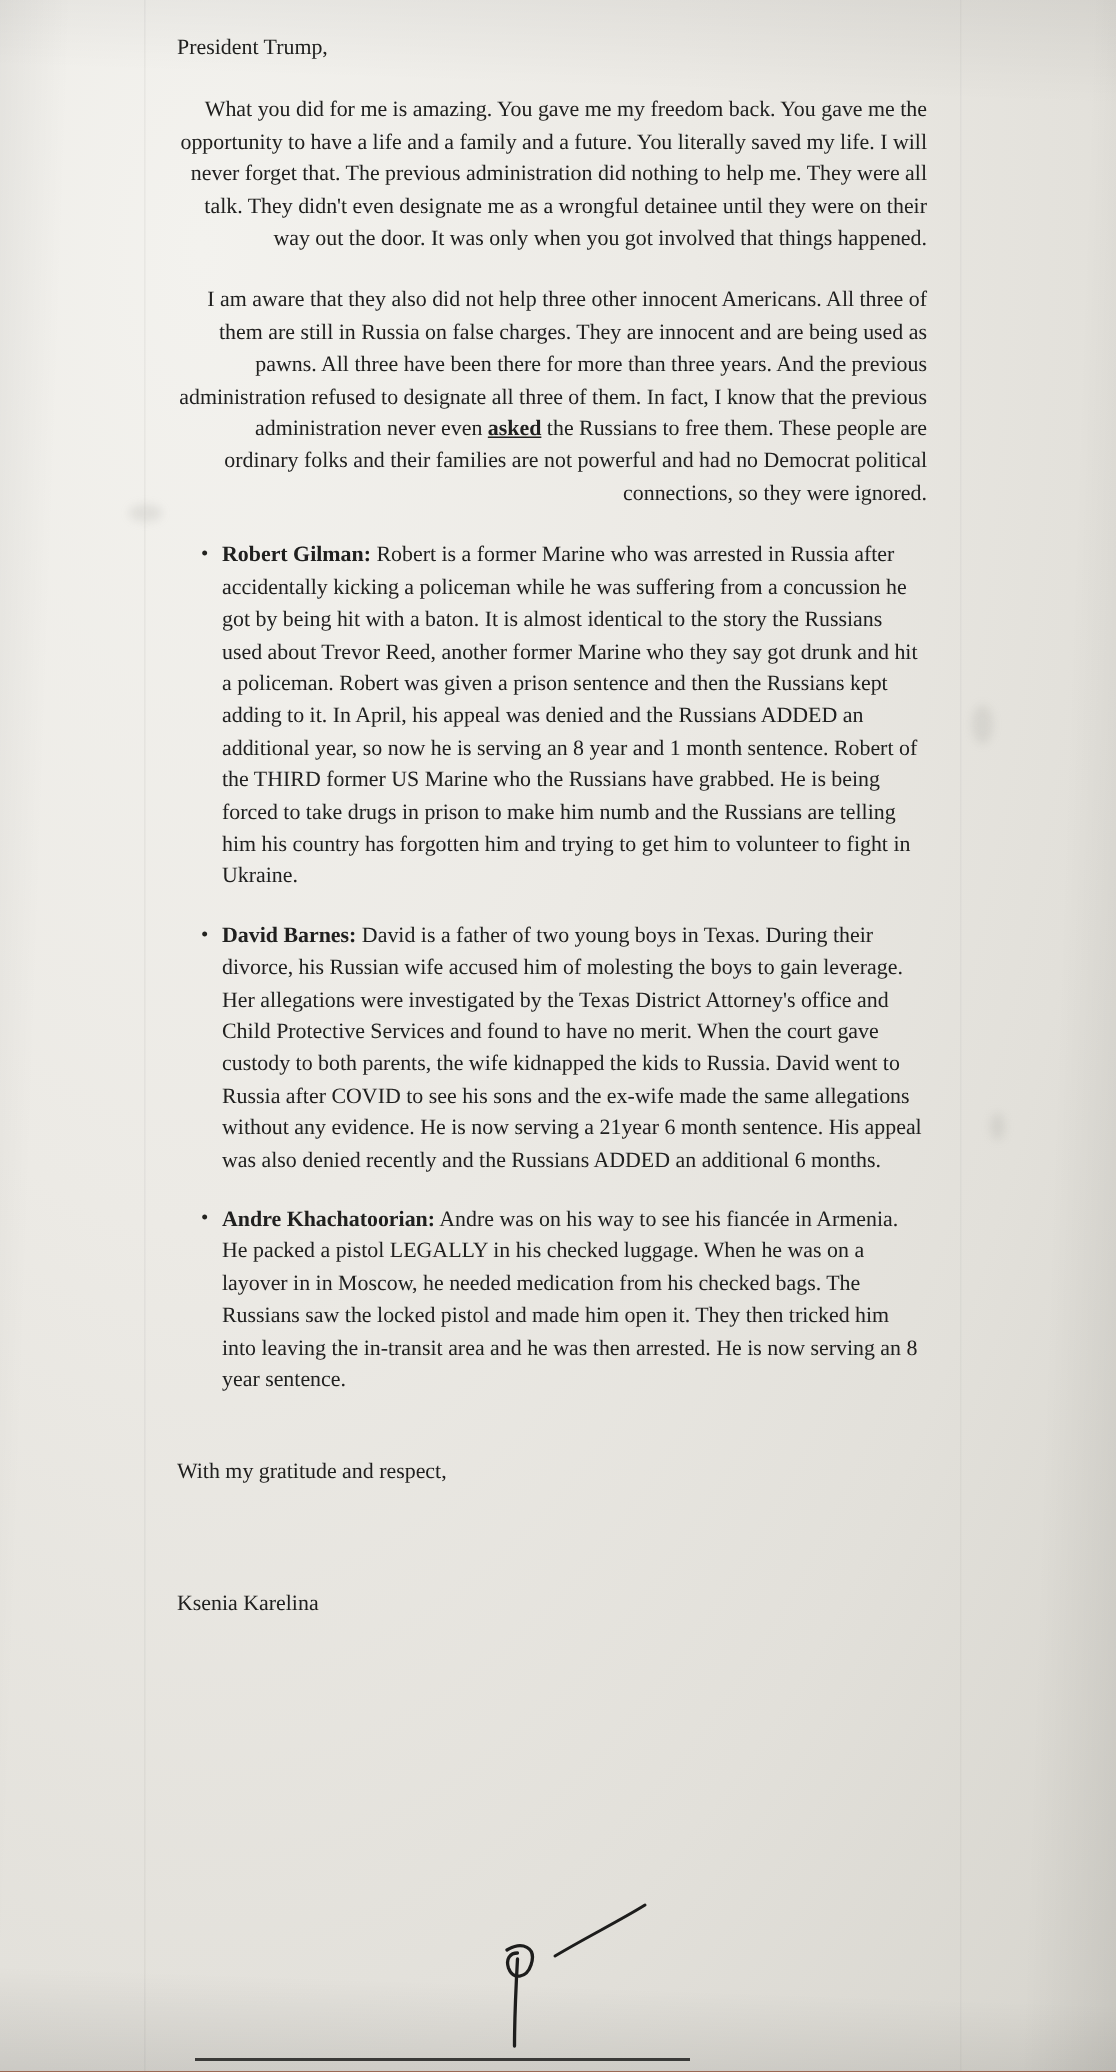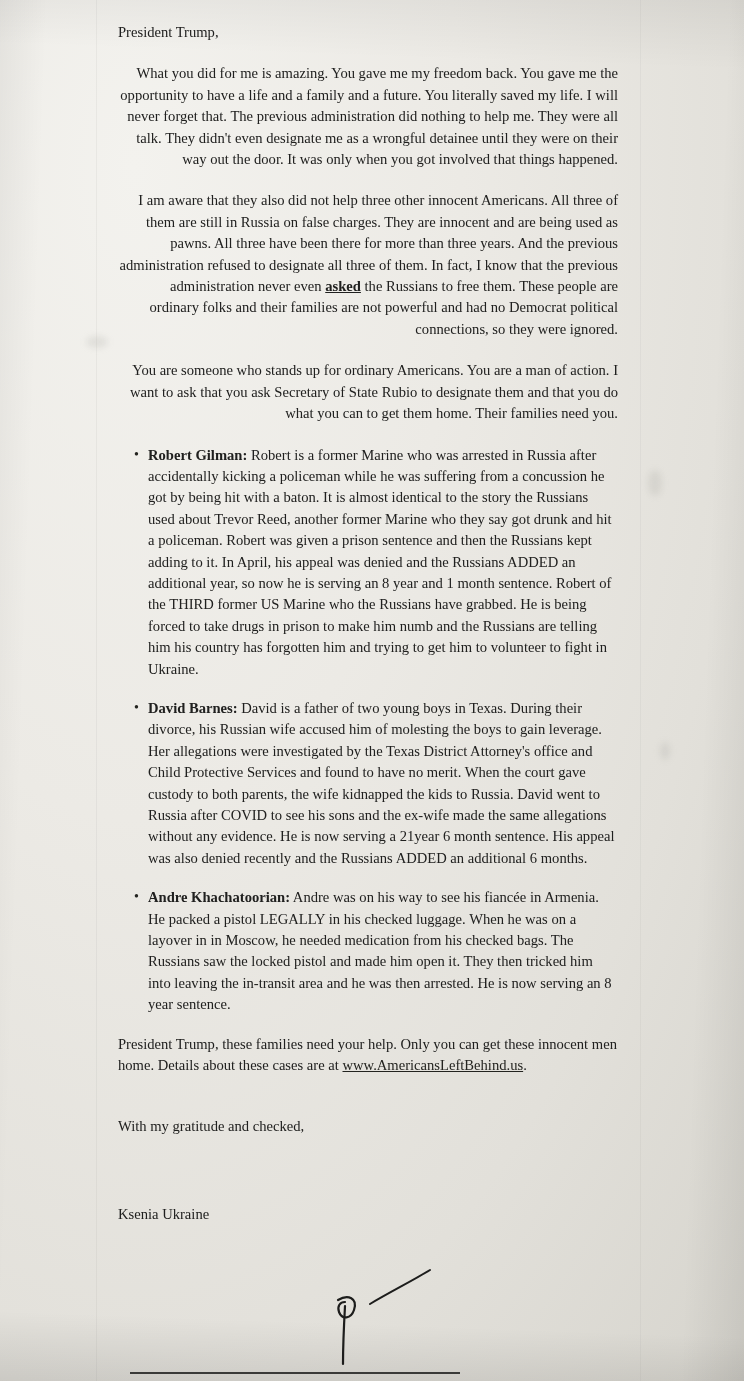--- a/index.html
+++ b/index.html
@@ -133,39 +133,37 @@
   <div class="blotch" style="left:660px; top:742px; width:10px; height:18px;"></div>
   <div class="blotch" style="left:86px; top:336px; width:22px; height:12px;"></div>
 
   <div class="letter">
     <p class="salutation">President Trump,</p>
 
     <p class="para">What you did for me is amazing. You gave me my freedom back. You gave me the opportunity to have a life and a family and a future. You literally saved my life. I will never forget that. The previous administration did nothing to help me. They were all talk. They didn't even designate me as a wrongful detainee until they were on their way out the door. It was only when you got involved that things happened.</p>
 
     <p class="para"><span>I am aware that they also did not help three other innocent Americans. All three of them are still in Russia on false charges. They are innocent and are being used as pawns. All three have been there for more than three years. And the previous administration refused to designate all three of them. In fact, I know that the previous administration never even </span><span class="u">asked</span><span> the Russians to free them. These people are ordinary folks and their families are not powerful and had no Democrat political connections, so they were ignored.</span></p>
 
-    <p class="para">You are someone who stands up for ordinary Americans. You are a man of action. I want to ask that you ask Secretary of State Rubio to designate them and that you do what you can to get them home. Their families need you.</p>
 
     <ul class="cases">
       <li>
         <span class="case-name">Robert Gilman:</span><span> Robert is a former Marine who was arrested in Russia after accidentally kicking a policeman while he was suffering from a concussion he got by being hit with a baton. It is almost identical to the story the Russians used about Trevor Reed, another former Marine who they say got drunk and hit a policeman. Robert was given a prison sentence and then the Russians kept adding to it. In April, his appeal was denied and the Russians ADDED an additional year, so now he is serving an 8 year and 1 month sentence. Robert of the THIRD former US Marine who the Russians have grabbed. He is being forced to take drugs in prison to make him numb and the Russians are telling him his country has forgotten him and trying to get him to volunteer to fight in Ukraine.</span>
       </li>
       <li>
         <span class="case-name">David Barnes:</span><span> David is a father of two young boys in Texas. During their divorce, his Russian wife accused him of molesting the boys to gain leverage. Her allegations were investigated by the Texas District Attorney's office and Child Protective Services and found to have no merit. When the court gave custody to both parents, the wife kidnapped the kids to Russia. David went to Russia after COVID to see his sons and the ex-wife made the same allegations without any evidence. He is now serving a 21year 6 month sentence. His appeal was also denied recently and the Russians ADDED an additional 6 months.</span>
       </li>
       <li>
         <span class="case-name">Andre Khachatoorian:</span><span> Andre was on his way to see his fiancée in Armenia. He packed a pistol LEGALLY in his checked luggage. When he was on a layover in in Moscow, he needed medication from his checked bags. The Russians saw the locked pistol and made him open it. They then tricked him into leaving the in-transit area and he was then arrested. He is now serving an 8 year sentence.</span>
       </li>
     </ul>
 
-    <p class="closing"><span>President Trump, these families need your help. Only you can get these innocent men home. Details about these cases are at </span><span class="url">www.AmericansLeftBehind.us</span><span>.</span></p>
 
-    <p class="signoff">With my gratitude and checked,</p>
+    <p class="signoff">With my gratitude and respect,</p>
 
-    <p class="signer">Ksenia Ukraine</p>
+    <p class="signer">Ksenia Karelina</p>
   </div>
 
   <svg class="sig-mark" viewBox="0 0 130 110">
     <path d="M112 8 C 96 18, 72 30, 52 42" stroke="#1d1d1c" stroke-width="2" fill="none" stroke-linecap="round"></path>
     <path d="M20 38 C 30 32, 40 36, 36 48 C 33 57, 24 58, 21 50 C 19 44, 22 40, 27 40" stroke="#1d1d1c" stroke-width="2.2" fill="none" stroke-linecap="round"></path>
     <path d="M27 44 C 26 62, 25 82, 25 102" stroke="#1d1d1c" stroke-width="2.2" fill="none" stroke-linecap="round"></path>
   </svg>
 
   <div class="rule"></div>
 </div>

